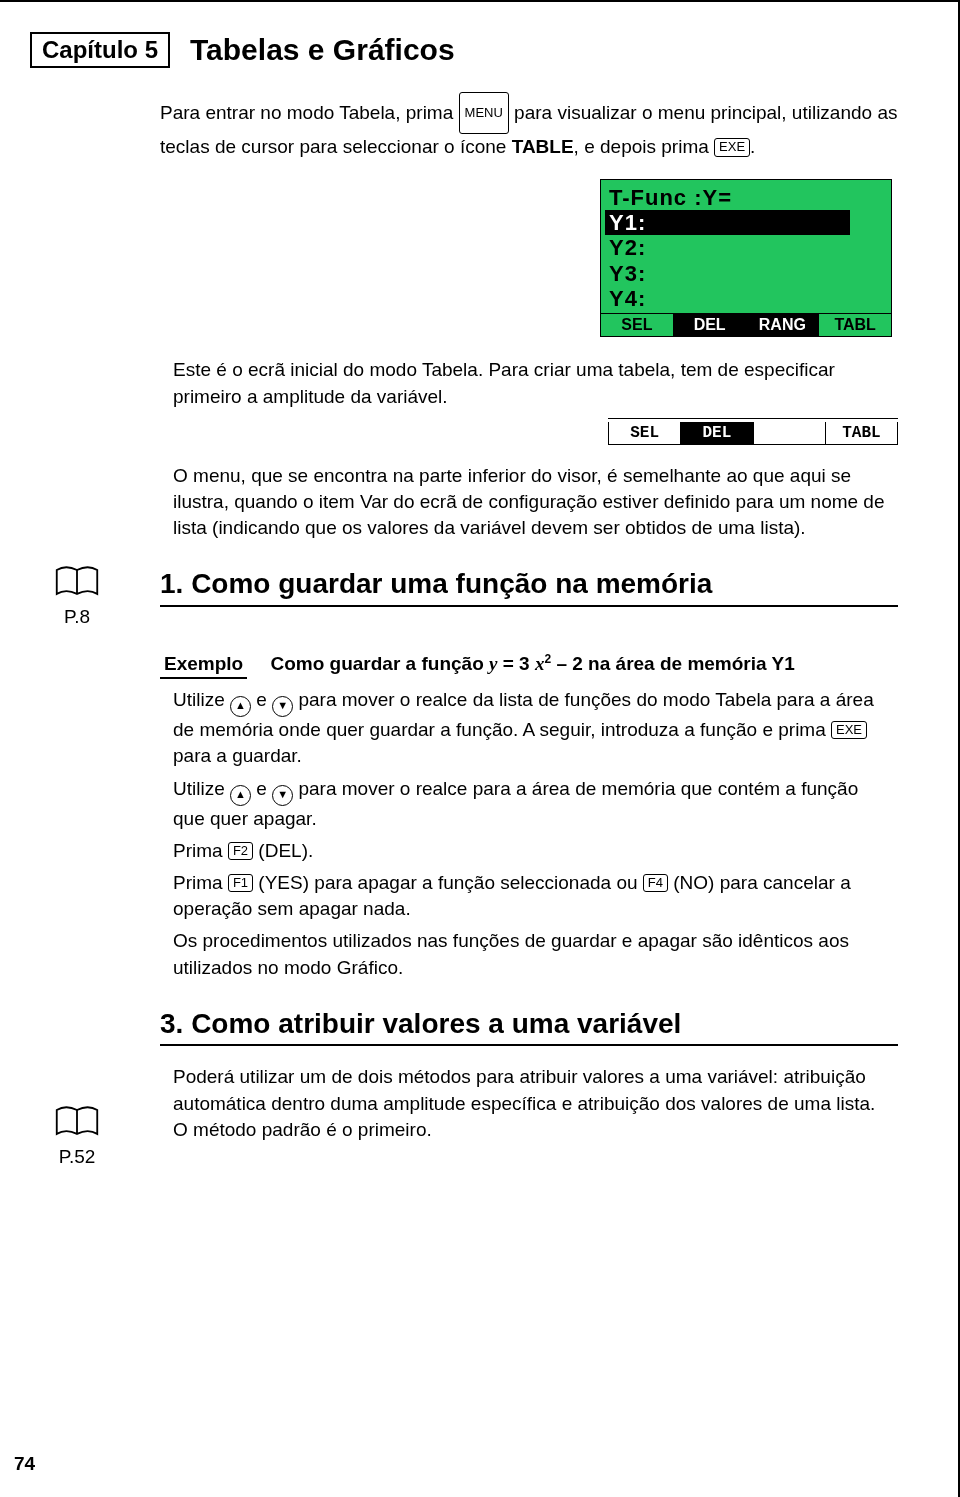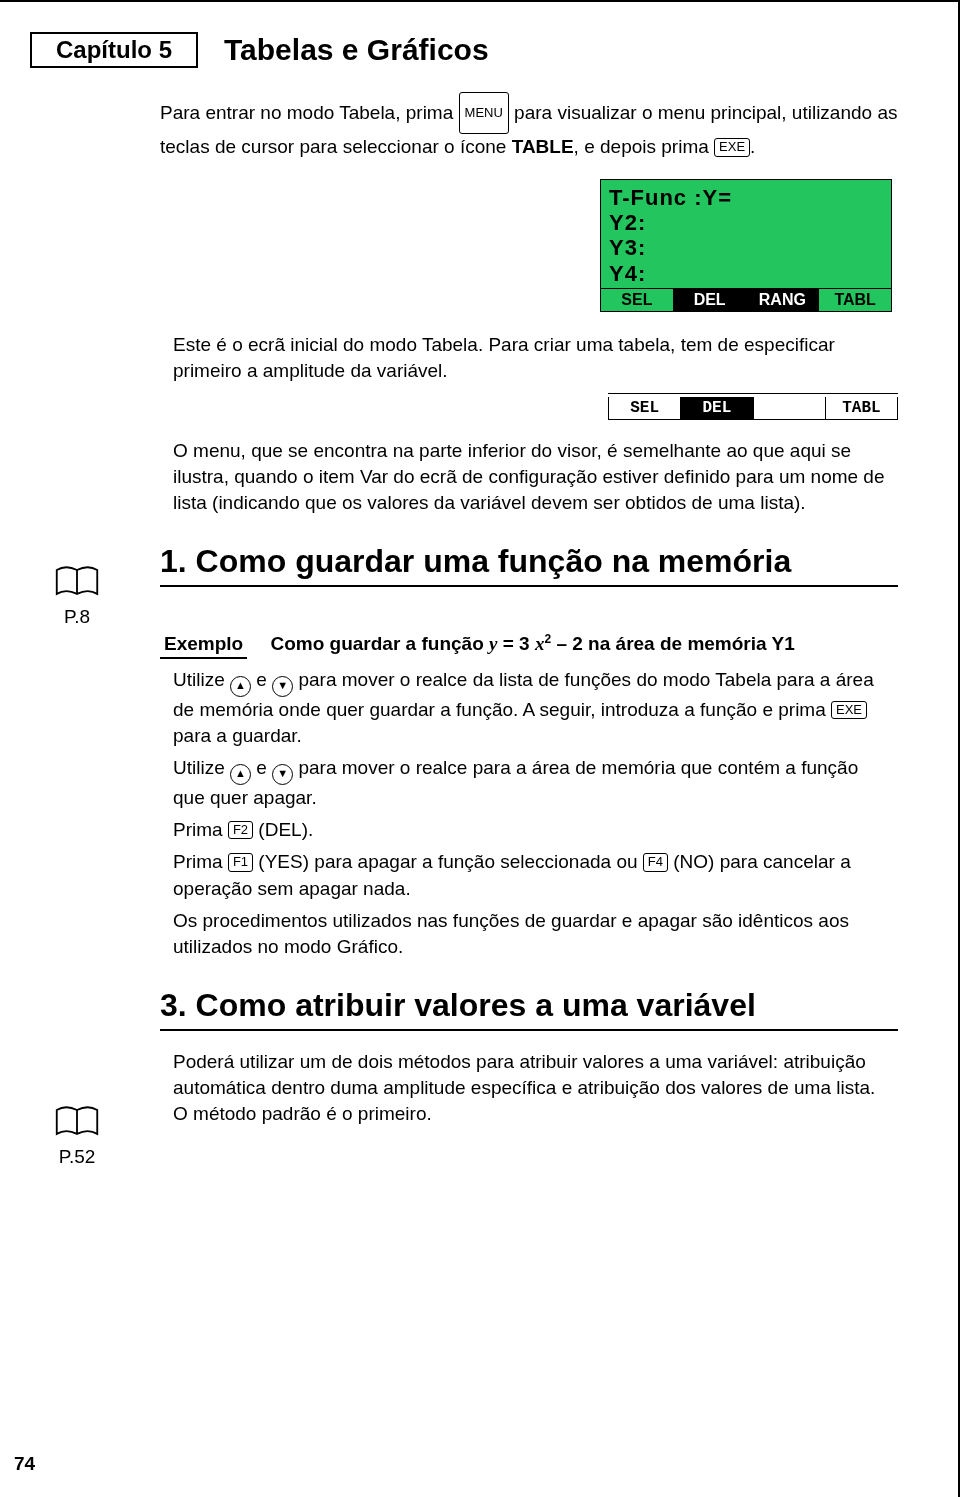--- a/index.html
+++ b/index.html
@@ -12,23 +12,23 @@
     box-sizing:border-box;
     padding:30px 60px 30px 30px;
     position:relative;
     border:2px solid #000;
     border-left:none; border-bottom:none;
     margin:0;
   }
   .header-row { display:flex; align-items:stretch; margin-bottom:24px; }
   .chapter-box {
     border:2px solid #000;
-    padding:2px 24px;
+    padding:2px 10px;
     font-weight:bold; font-size:24px;
-    margin-right:26px;
+    margin-right:20px;
   }
   .chapter-title { font-weight:bold; font-size:30px; align-self:center; }
   .content { margin-left:130px; }
   .intro { font-size:19px; line-height:1.35; }
   .key {
     display:inline-block;
     border:1.5px solid #000;
     border-radius:3px;
     padding:12px 5px;
     font-size:13px; font-family:inherit; font-weight:normal;
@@ -73,21 +73,21 @@
   .lcd2-foot > div:last-child { border-right:none; }
   .lcd2-foot .inv { background:#000; color:#fff; }
   .lcd2-foot .empty { border-right:none; }
   .margin-note {
     position:absolute; left:42px;
     text-align:center; width:70px;
   }
   .book-icon svg { width:46px; height:38px; }
   .margin-note .plabel { font-size:19px; margin-top:2px; }
   .h1 {
-    font-weight:bold; font-size:32px;
+    font-weight:bold; font-size:28px;
     border-bottom:2px solid #000; padding-bottom:4px;
     margin:26px 0 18px 0; line-height:1.2;
   }
   .example-row { margin:4px 0 8px 0; font-size:19px; }
   .example-label {
     display:inline-block; font-weight:bold;
     border-bottom:2px solid #000; padding:0 4px 2px 4px;
     margin-right:18px;
     margin-top:28px;
   }
@@ -118,20 +118,21 @@
       <span>Para entrar no modo Tabela, prima </span>
       <span class="key">MENU</span>
       <span> para visualizar o menu principal, utilizando as teclas de cursor para seleccionar o ícone </span>
       <b>TABLE</b><span>, e depois prima </span>
       <span class="key small">EXE</span><span>.</span>
     </p>
 
     <div class="lcd">
       <div class="lcd-body">
         <div class="lcd-line">T-Func :Y=</div>
+        <div class="lcd-line"><span class="lcd-hi">Y1:</span><span style="display:inline-block;background:#000;width:200px;">&nbsp;</span></div>
         <div class="lcd-line">Y2:</div>
         <div class="lcd-line">Y3:</div>
         <div class="lcd-line">Y4:</div>
       </div>
       <div class="lcd-foot">
         <div>SEL</div>
         <div class="inv">DEL</div>
         <div class="inv">RANG</div>
         <div>TABL</div>
       </div>

